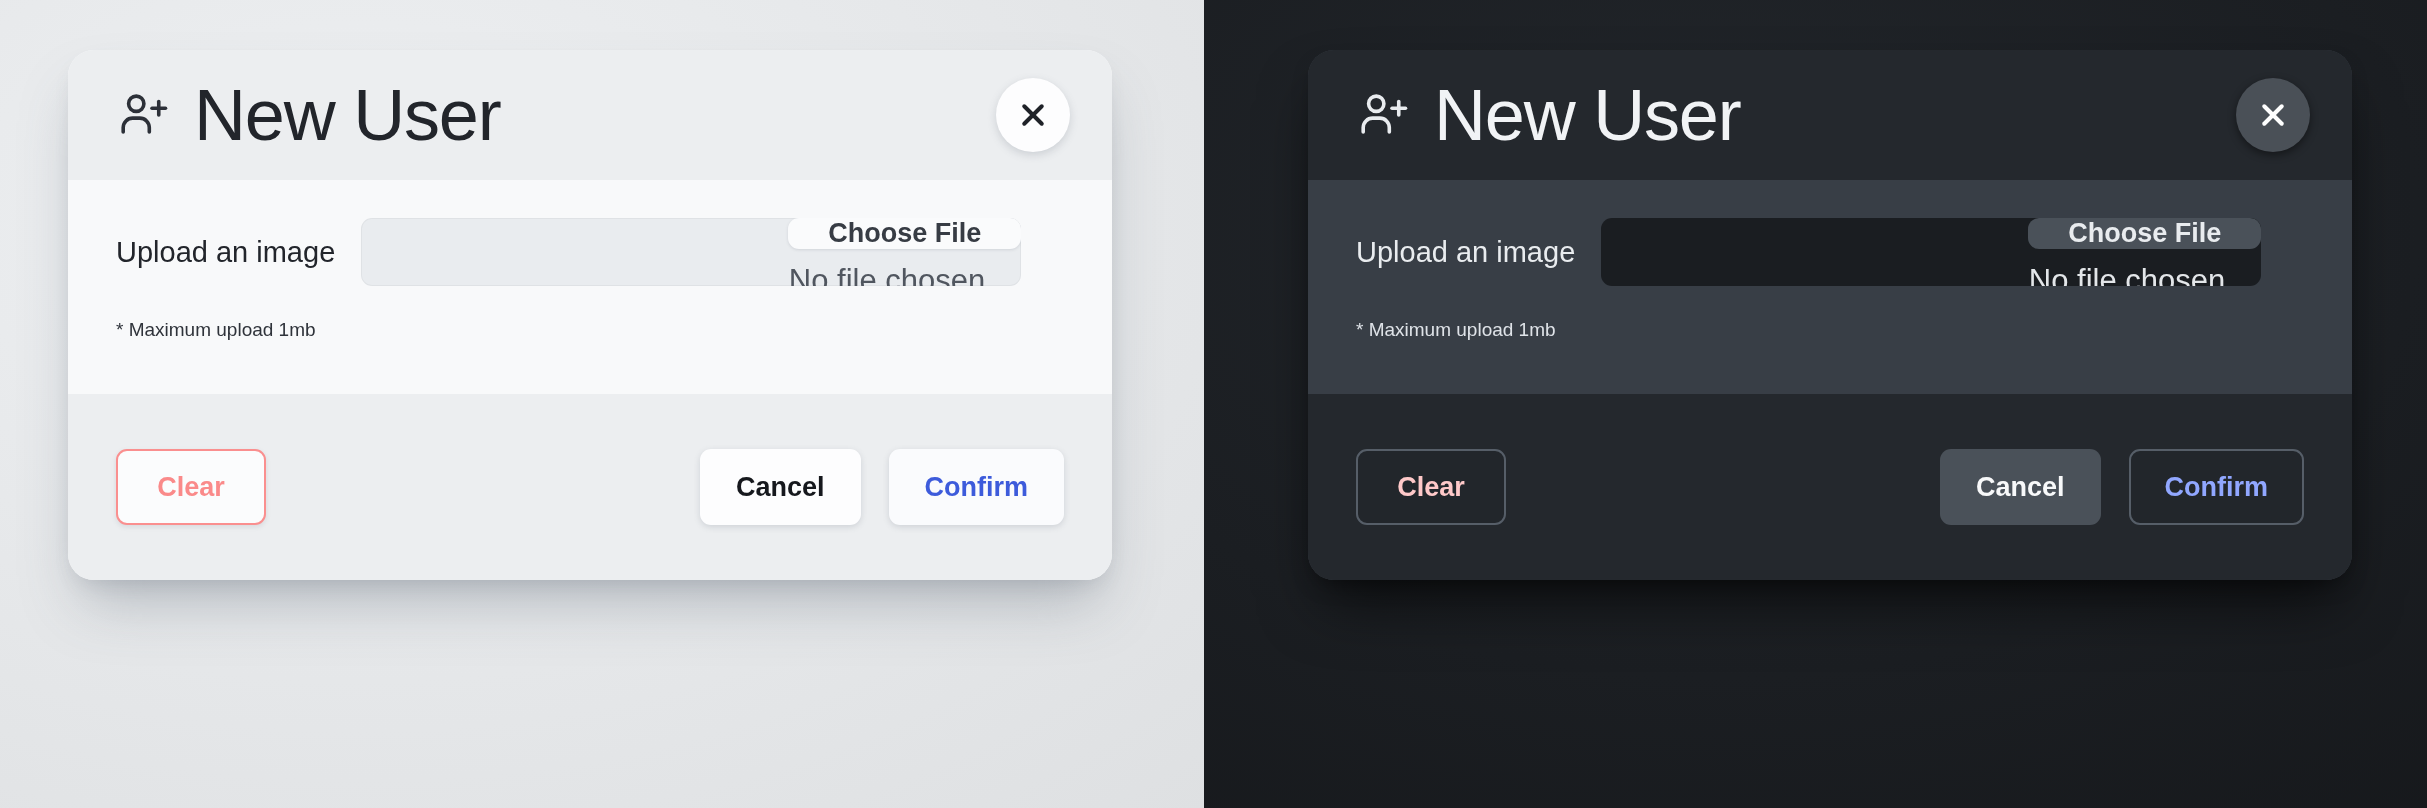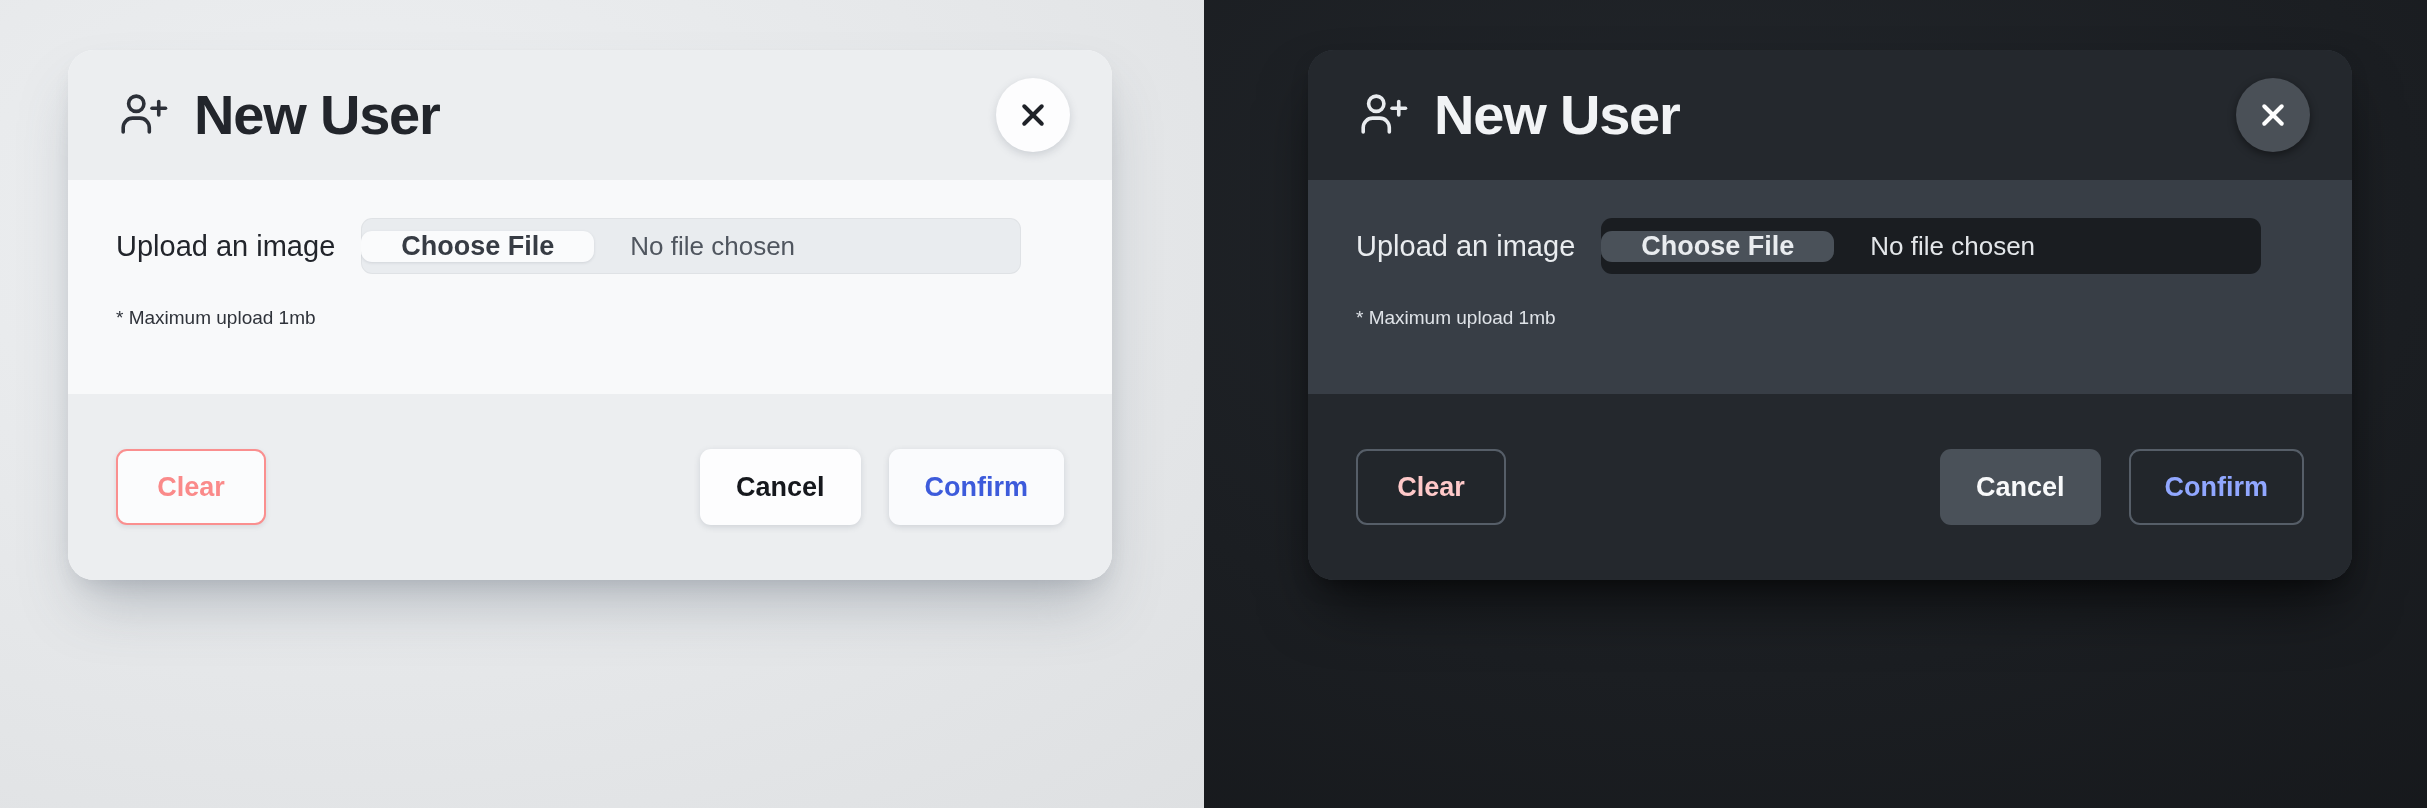--- a/index.html
+++ b/index.html
@@ -71,22 +71,22 @@
     width: 54px;
     height: 54px;
     flex: 0 0 54px;
     margin-right: 24px;
     display: block;
   }
   .modal--light .header-icon { color: #2c3038; }
   .modal--dark  .header-icon { color: #e9ecef; }
 
   .m-title {
-    font-size: 56px;
-    font-weight: 700;
+    font-size: 72px;
+    font-weight: 400;
     letter-spacing: -1.2px;
     line-height: 1;
     white-space: nowrap;
   }
   .modal--light .m-title { color: #22252b; }
   .modal--dark  .m-title { color: #f1f3f5; }
 
   .close-btn {
     position: absolute;
     right: 42px;
@@ -132,25 +132,26 @@
     font-size: 29px;
     line-height: 1;
     white-space: nowrap;
   }
   .modal--light .upload-label { color: #22252b; }
   .modal--dark  .upload-label { color: #e9ecef; }
 
   
   .file-control {
     display: flex;
-    align-items: center;
+    align-items: flex-end;
     border-radius: 11px;
     overflow: hidden;
-    height: 56px;
+    height: 68px;
     min-width: 660px;
+    flex-direction: column;
   }
   .modal--light .file-control {
     background: #e9ecef;
     box-shadow: inset 0 0 0 1px rgba(0, 0, 0, .04);
   }
   .modal--dark .file-control {
     background: #1a1d21;
   }
 
   .file-btn {
@@ -171,22 +172,22 @@
     box-shadow: 0 1px 3px rgba(80, 90, 105, .16);
   }
   .modal--dark .file-btn {
     background: #4a5159;
     color: #e9ecef;
   }
 
   .file-name {
     display: flex;
     align-items: center;
-    padding: 8px 36px;
-    font-size: 26px;
+    padding: 14px 36px;
+    font-size: 31px;
     white-space: nowrap;
   }
   .modal--light .file-name { color: #50565f; }
   .modal--dark  .file-name { color: #e3e6e9; }
 
   .hint {
     margin-top: 34px;
     font-size: 19px;
     line-height: 1;
   }

